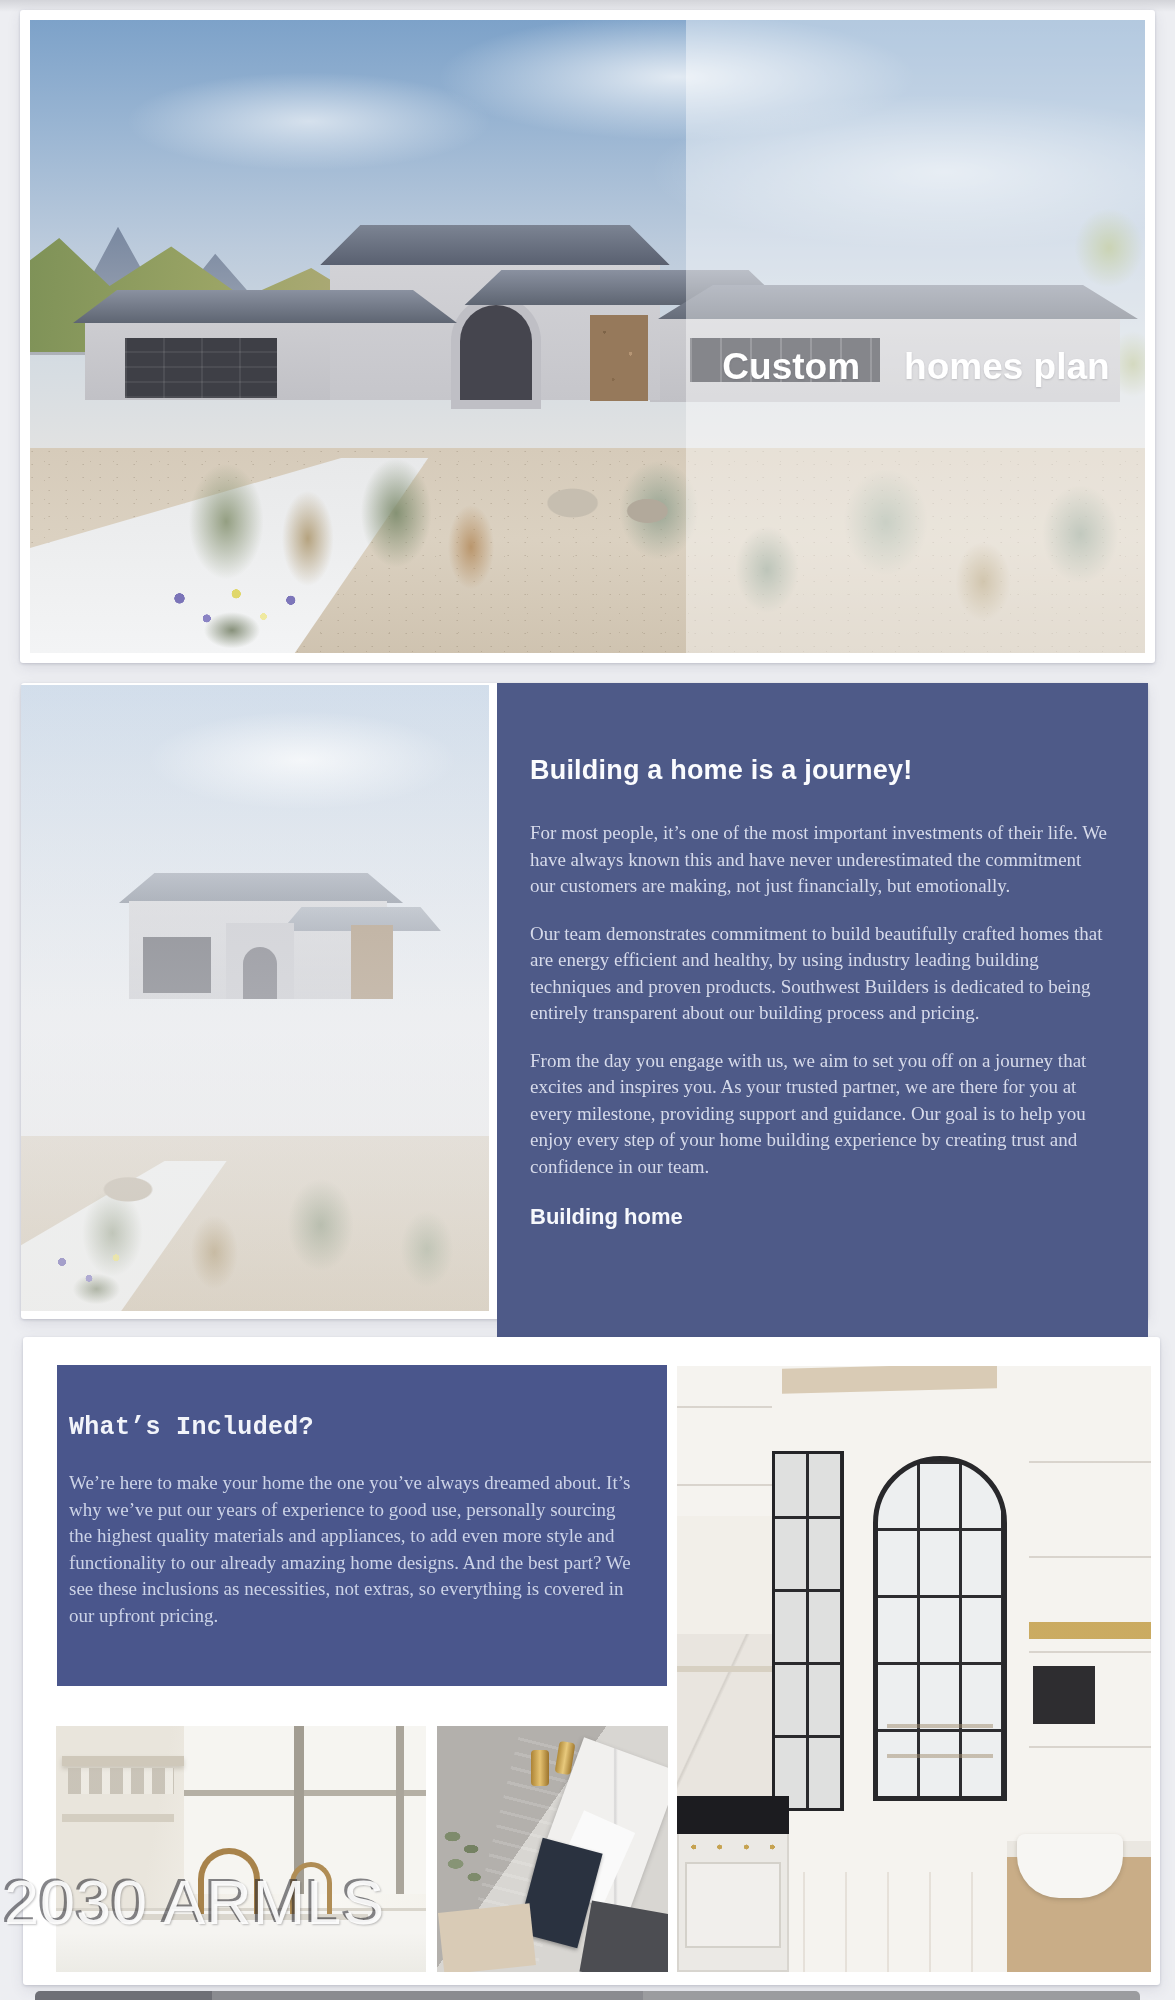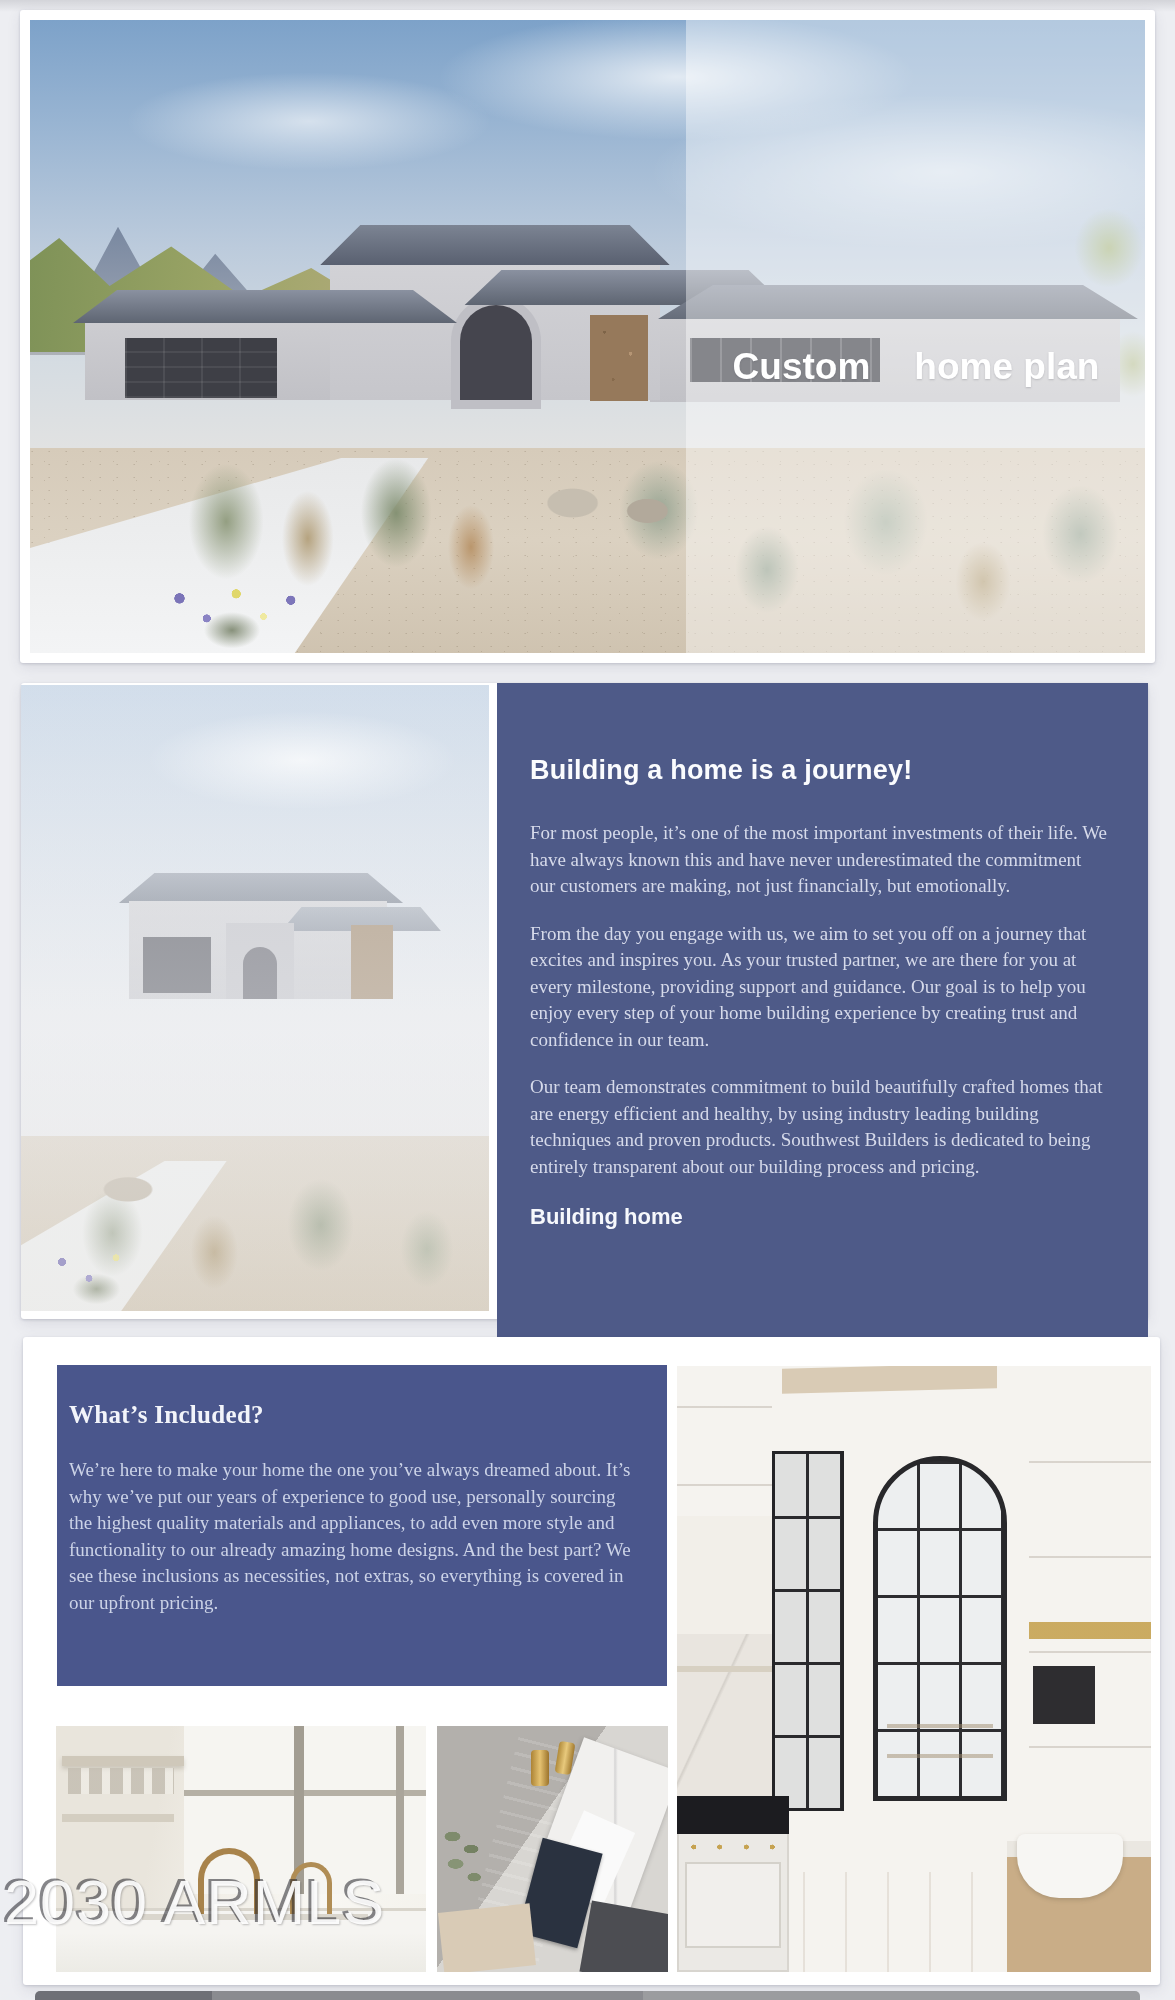--- a/index.html
+++ b/index.html
@@ -128,22 +128,22 @@
   .journey-panel{position:absolute;left:476px;top:0;width:651px;height:736px;background:#4e5a88;
     box-sizing:border-box;padding:72px 40px 0 33px;}
   .journey-heading{font-weight:700;font-size:27px;color:#fbfcfe;letter-spacing:.2px;margin:0 0 34px 0;}
   .journey-par{font-family:"Liberation Serif",serif;font-size:19px;line-height:26.5px;
     color:#d6daea;margin:0 0 21px 0;}
   .journey-closing{font-weight:700;font-size:22px;color:#f6f8fc;margin-top:24px;}
   
   .card-included{left:23px;top:1337px;width:1137px;height:648px;}
   .included-panel{position:absolute;left:34px;top:28px;width:610px;height:321px;background:#4a568c;
     box-sizing:border-box;padding:36px 26px 0 12px;}
-  .included-heading{font-family:Liberation Serif, serif;font-weight:700;font-size:25px;
-    color:#f2f4fa;letter-spacing:.3px;margin:0 0 28px 0;}
+  .included-heading{font-family:Liberation Mono, monospace;font-weight:700;font-size:25px;
+    color:#f2f4fa;letter-spacing:.3px;margin:12px 0 28px 0;}
   .included-body{font-family:"Liberation Serif",serif;font-size:19px;line-height:26.5px;color:#ccd3e7;margin:0;}
   .photo{position:absolute;overflow:hidden;}
   
   .photo-kitchen{left:654px;top:29px;width:474px;height:606px;background:#f5f3ef;}
   .k-beam{position:absolute;left:105px;top:0;width:215px;height:25px;background:#d9cbb5;transform:skewY(-1.5deg);}
   .k-floor{position:absolute;left:0;bottom:0;width:100%;height:100px;
     background:linear-gradient(180deg,#e9ddc9,#dccbb0);
     background-image:repeating-linear-gradient(90deg,rgba(120,90,60,.12) 0 2px,transparent 2px 42px);}
   .k-cab-left{position:absolute;left:0;top:22px;width:95px;height:488px;
     background:linear-gradient(90deg,#d4bd99,#c6ab83);
@@ -254,21 +254,21 @@
     <div class="window-band"></div>
     <div class="ground"></div>
     <div class="path"></div>
     <div class="grasses"></div>
     <div class="agaves"></div>
     <div class="boulders"></div>
     <div class="flowers"></div>
     <div class="hero-overlay"></div>
     <div class="hero-sub">
       <span>Custom</span>
-      <span>home plan</span>
+      <span>homes plan</span>
     </div>
   </div>
 </div>
 
 <div class="card card-journey">
   <div class="journey-photo">
     <div class="jp-roof-main"></div>
     <div class="jp-wall"></div>
     <div class="jp-roof-side"></div>
     <div class="jp-arch"></div>
@@ -278,22 +278,22 @@
     <div class="jp-ground"></div>
     <div class="jp-path"></div>
     <div class="jp-plants"></div>
     <div class="jp-boulder"></div>
     <div class="jp-flowers"></div>
     <div class="jp-haze"></div>
   </div>
   <div class="journey-panel">
     <div class="journey-heading">Building a home is a journey!</div>
     <p class="journey-par">For most people, it’s one of the most important investments of their life. We have always known this and have never underestimated the commitment our customers are making, not just financially, but emotionally.</p>
+    <p class="journey-par">Our team demonstrates commitment to build beautifully crafted homes that are energy efficient and healthy, by using industry leading building techniques and proven products. Southwest Builders is dedicated to being entirely transparent about our building process and pricing.</p>
     <p class="journey-par">From the day you engage with us, we aim to set you off on a journey that excites and inspires you. As your trusted partner, we are there for you at every milestone, providing support and guidance. Our goal is to help you enjoy every step of your home building experience by creating trust and confidence in our team.</p>
-    <p class="journey-par">Our team demonstrates commitment to build beautifully crafted homes that are energy efficient and healthy, by using industry leading building techniques and proven products. Southwest Builders is dedicated to being entirely transparent about our building process and pricing.</p>
     <div class="journey-closing">Building home</div>
   </div>
 </div>
 
 <div class="card card-included">
   <div class="included-panel">
     <div class="included-heading">What’s Included?</div>
     <p class="included-body">We’re here to make your home the one you’ve always dreamed about. It’s why we’ve put our years of experience to good use, personally sourcing the highest quality materials and appliances, to add even more style and functionality to our already amazing home designs. And the best part? We see these inclusions as necessities, not extras, so everything is covered in our upfront pricing.</p>
   </div>
 

